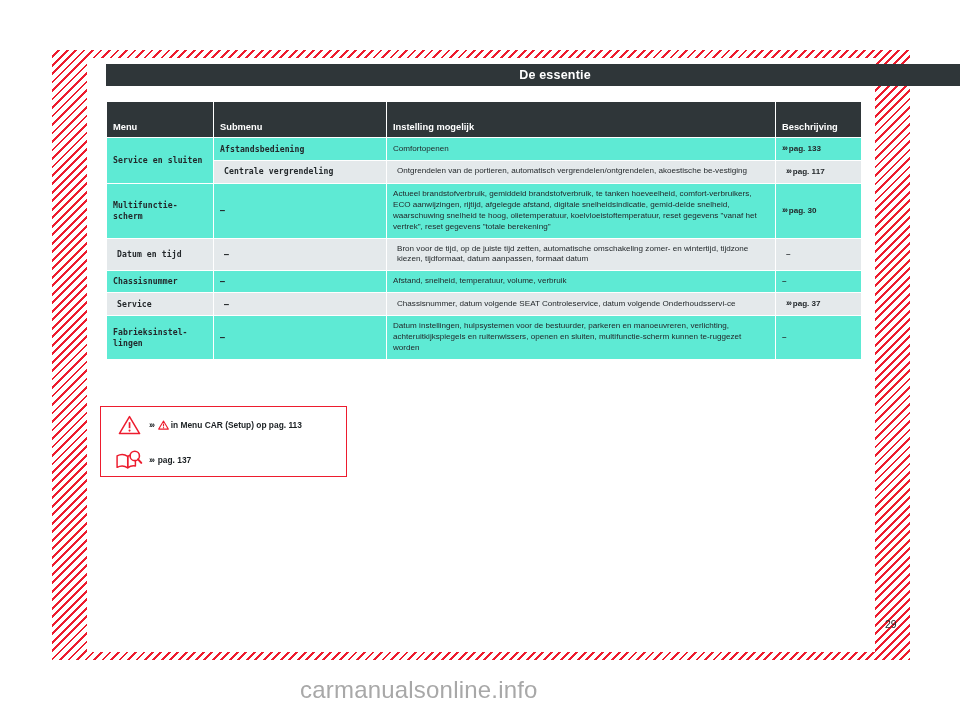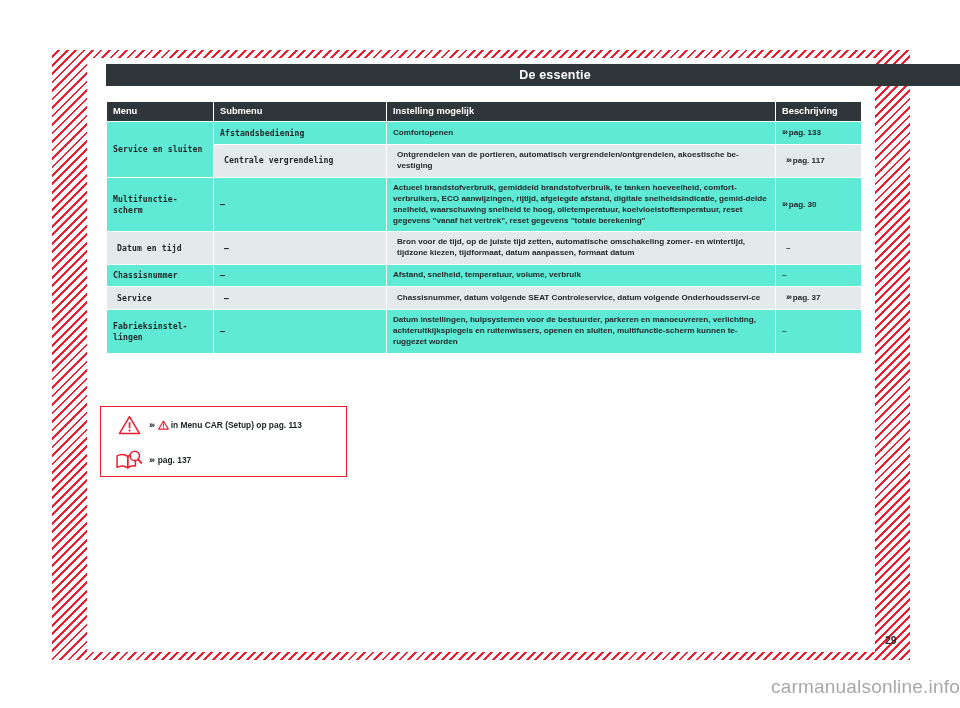--- a/index.html
+++ b/index.html
@@ -37,35 +37,35 @@
 
   
   #manual-table{
     position:absolute;left:106px;top:101px;width:751px;
     border-collapse:separate;border-spacing:1px 1px;
     table-layout:fixed;
   }
   #manual-table th{
     background:#2f3639;color:#ffffff;
     font-size:9.3px;font-weight:bold;
-    text-align:left;padding:4px 6px 5px 6px;
+    text-align:left;padding:20px 6px 5px 6px;
     vertical-align:middle;
   }
   #manual-table td{
     font-size:8.1px;color:#23282b;line-height:1.35;
     padding:5px 6px 5px 6px;vertical-align:middle;
     background:#5eead4;
   }
   #manual-table tr.alt td{background:#e4e9eb;padding-left:10px;}
   td.menu-cell, td.submenu-cell{
     font-family:"DejaVu Sans Mono", monospace;
     font-weight:bold;font-size:8.2px;letter-spacing:.1px;
     color:#14181a;line-height:1.5;
   }
-  td.desc-cell{font-size:8.05px;font-weight:bold;}
+  td.desc-cell{font-size:8.05px;}
   td.ref-cell{
     font-size:8.3px;font-weight:bold;color:#1a1f22;white-space:nowrap;
   }
   td.dash{color:#5d6669;font-size:9px;}
   .chev{font-size:8.3px;letter-spacing:-1.2px;margin-right:2px;}
 
   col.c-menu{width:106px;}
   col.c-sub{width:172px;}
   col.c-set{width:388px;}
   col.c-desc{width:85px;}
@@ -77,25 +77,25 @@
     box-sizing:border-box;
   }
   .note-row{display:flex;align-items:center;height:35px;padding-left:8px;}
   .note-icon{width:40px;flex:0 0 40px;display:flex;align-items:center;justify-content:center;}
   .note-text{font-size:8.4px;font-weight:bold;color:#1a1f22;display:flex;align-items:center;gap:2px;}
   .note-text .chev{color:#1a1f22;}
 
   
   #page-number{
     position:absolute;left:885px;top:618px;
-    font-size:10.5px;color:#23282b;font-weight:bold;z-index:3;margin-top:16px;
+    font-size:10.5px;color:#23282b;font-weight:normal;z-index:3;
   }
   #watermark{
-    position:absolute;left:0;top:676px;width:960px;text-align:right;
-    font-size:19px;color:#a8a8a8;letter-spacing:.2px;
+    position:absolute;left:0;top:676px;width:960px;text-align:left;
+    font-size:24px;color:#a8a8a8;letter-spacing:.2px;
   }
   #watermark span{display:inline-block;margin-left:300px;}
 </style>
 </head>
 <body>
 
 <div id="hatch-frame"></div>
 <div id="hatch-inner"></div>
 
 <div id="page-content">

